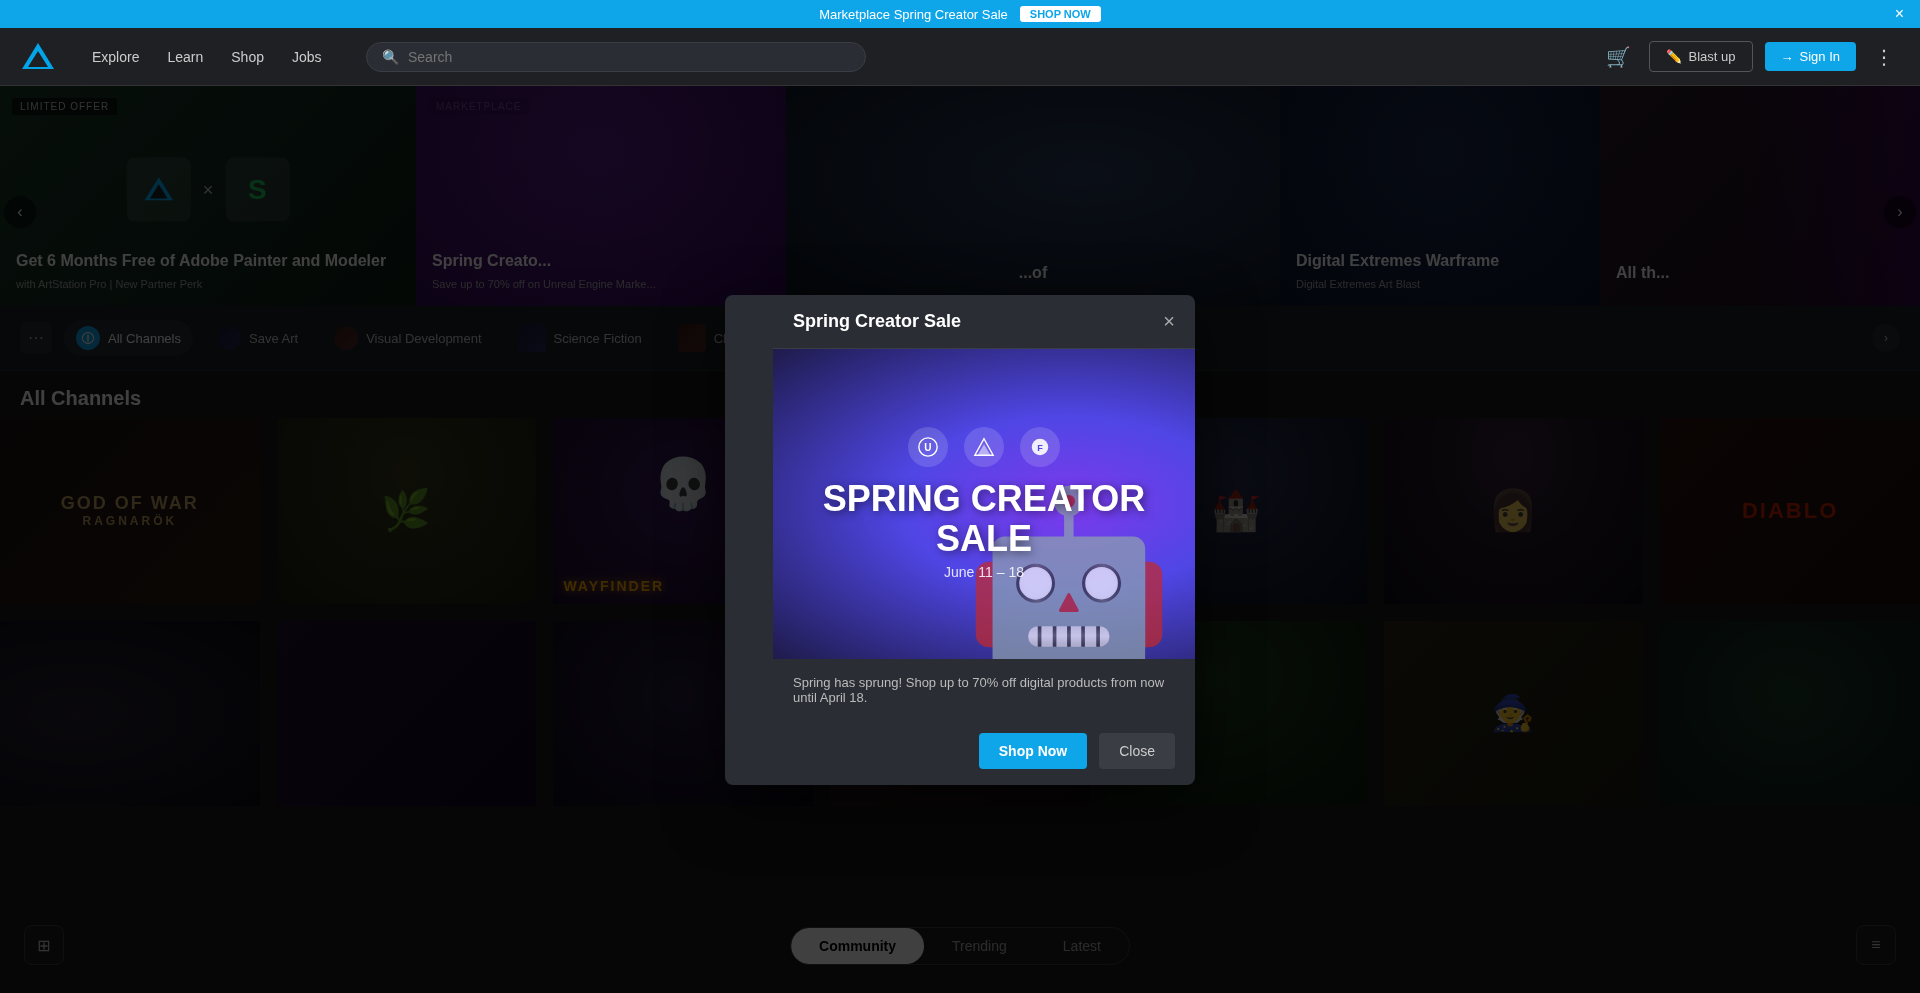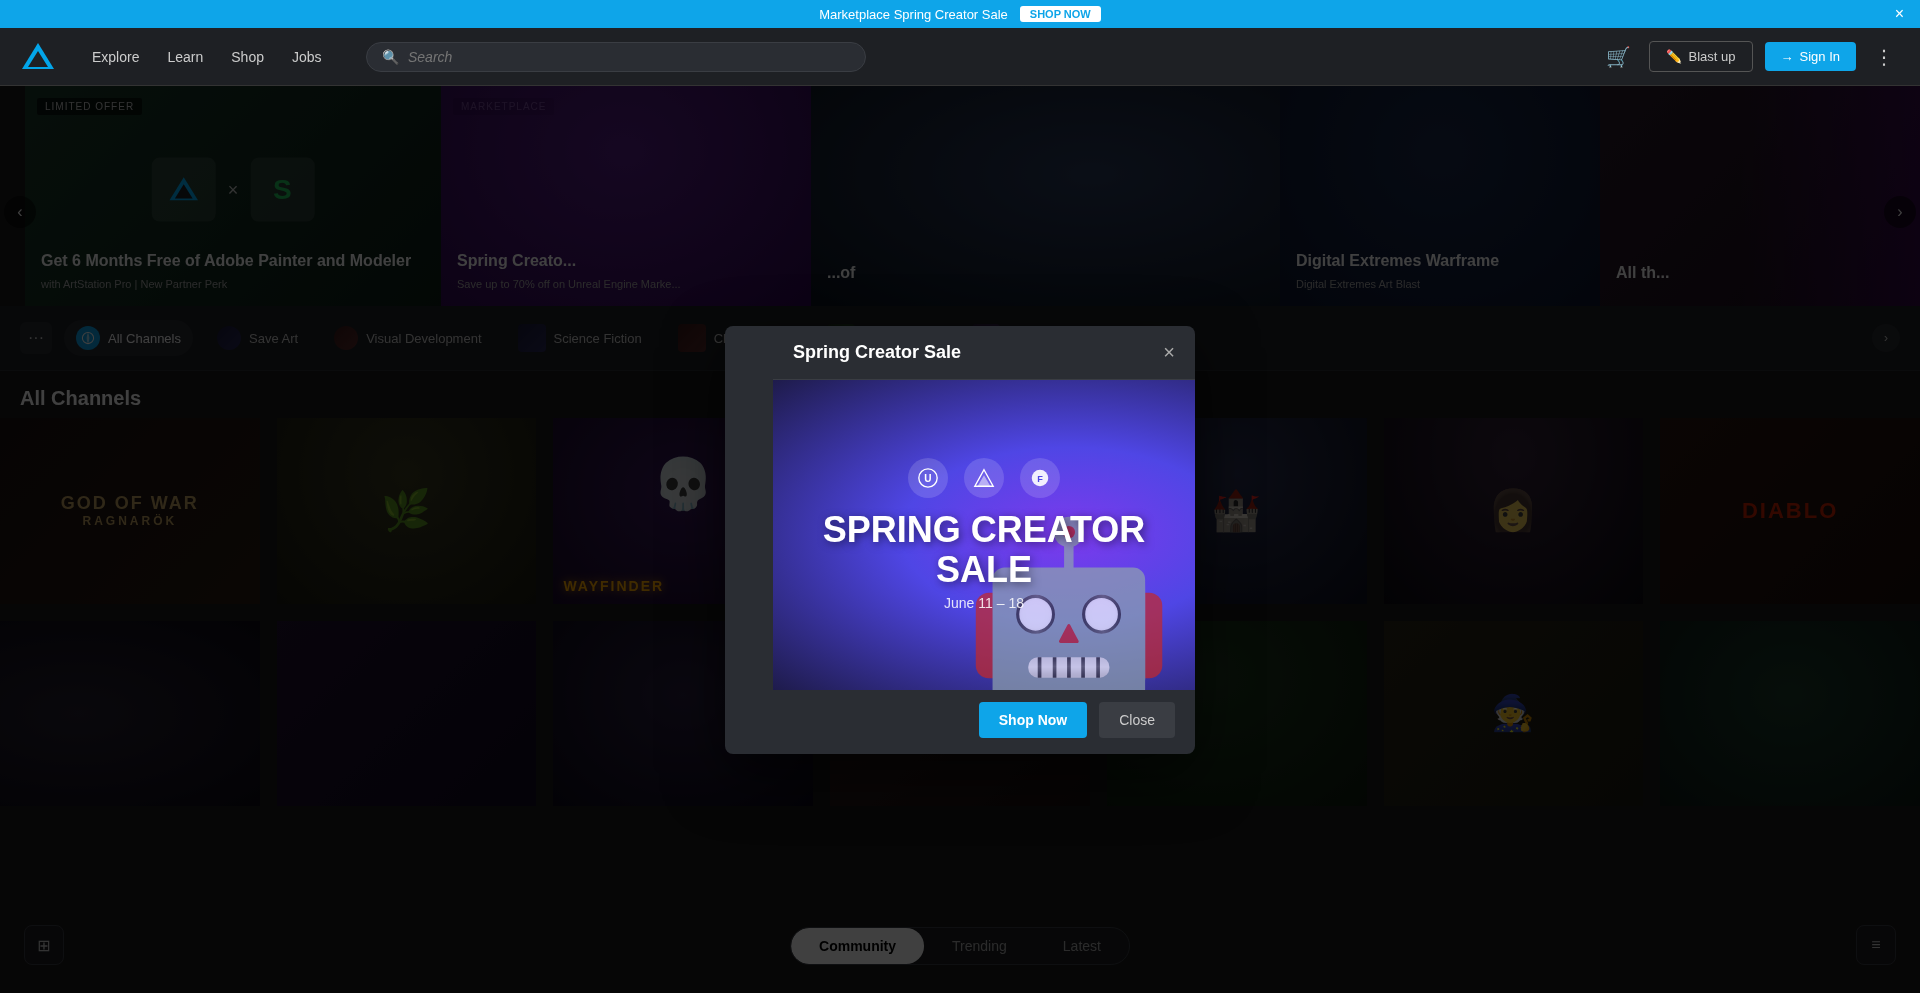--- a/index.html
+++ b/index.html
@@ -82,21 +82,20 @@
       margin-left: 8px;
     }
     .search-icon { color: #888; font-size: 14px; }
     .search-input {
       background: none;
       border: none;
       color: #ccc;
       font-size: 14px;
       outline: none;
       flex: 1;
-      font-style: italic;
     }
     .nav-spacer { flex: 1; }
     .nav-actions {
       display: flex;
       align-items: center;
       gap: 12px;
     }
     .cart-btn {
       background: none;
       border: none;
@@ -149,21 +148,21 @@
     .hero-row {
       display: flex;
       height: 220px;
       position: relative;
     }
     .hero-card {
       position: relative;
       overflow: hidden;
       flex-shrink: 0;
     }
-    .hero-card-1 { width: 416px; background: linear-gradient(135deg, #1a3a2a 0%, #0d1f16 100%); margin-left: 25px; }
+    .hero-card-1 { width: 416px; background: linear-gradient(135deg, #1a3a2a 0%, #0d1f16 100%); }
     .hero-card-2 { width: 370px; background: linear-gradient(135deg, #2a1a3a 0%, #1a0d2a 100%); }
     .hero-card-right1 { width: 320px; background: linear-gradient(135deg, #1a1a2a 0%, #0d0d1f 100%); }
 
     .hero-badge {
       position: absolute;
       top: 12px;
       left: 12px;
       background: rgba(0,0,0,0.6);
       color: #ccc;
       font-size: 10px;
@@ -591,21 +590,21 @@
 
     <div class="hero-card hero-card-2">
       <span class="hero-badge">Marketplace</span>
       <div style="position:absolute;inset:0;background:radial-gradient(ellipse at 50% 30%, #6b21a8 0%, #3b0764 100%);opacity:0.7;"></div>
       <div class="hero-card-content">
         <div class="hero-card-title">Spring Creato...</div>
         <div class="hero-card-sub">Save up to 70% off on Unreal Engine Marke...</div>
       </div>
     </div>
 
-    <div class="hero-card" style="flex:1;background:linear-gradient(135deg,#1a2535,#0d1520);position:relative;overflow:hidden;">
+    <div class="hero-card" style="flex:1;background:linear-gradient(135deg,#1a2535,#0d1520);position:relative;overflow:hidden;text-align:center;">
       <span class="hero-badge">Ad</span>
       <div style="position:absolute;inset:0;background:radial-gradient(ellipse at 60% 40%, #2a3a5a 0%, #0d1520 100%);"></div>
       <div class="hero-card-content">
         <div class="hero-card-title">...of</div>
       </div>
     </div>
 
     <div class="hero-card hero-card-right1">
       <span class="hero-badge hero-badge-blue">Art Blast</span>
       <div style="position:absolute;inset:0;background:radial-gradient(ellipse at 50% 30%, #1a2a4a 0%, #0d1530 100%);"></div>
@@ -789,20 +788,23 @@
                 </svg>
             </div>
           </div>
           <div class="modal-sale-title">
             <span>SPRING CREATOR SALE</span>
           </div>
           <div class="modal-sale-sub">June 11 – 18</div>
         </div>
       </div>
 
+      <div class="modal-body">
+        <span>Spring has sprung!  Shop up to 70% off digital products from now until April 18.</span>
+      </div>
 
       <div class="modal-footer">
         <button class="btn-primary">Shop Now</button>
         <button class="btn-secondary">Close</button>
       </div>
     </div>
   </div>
 
 </div>
 

